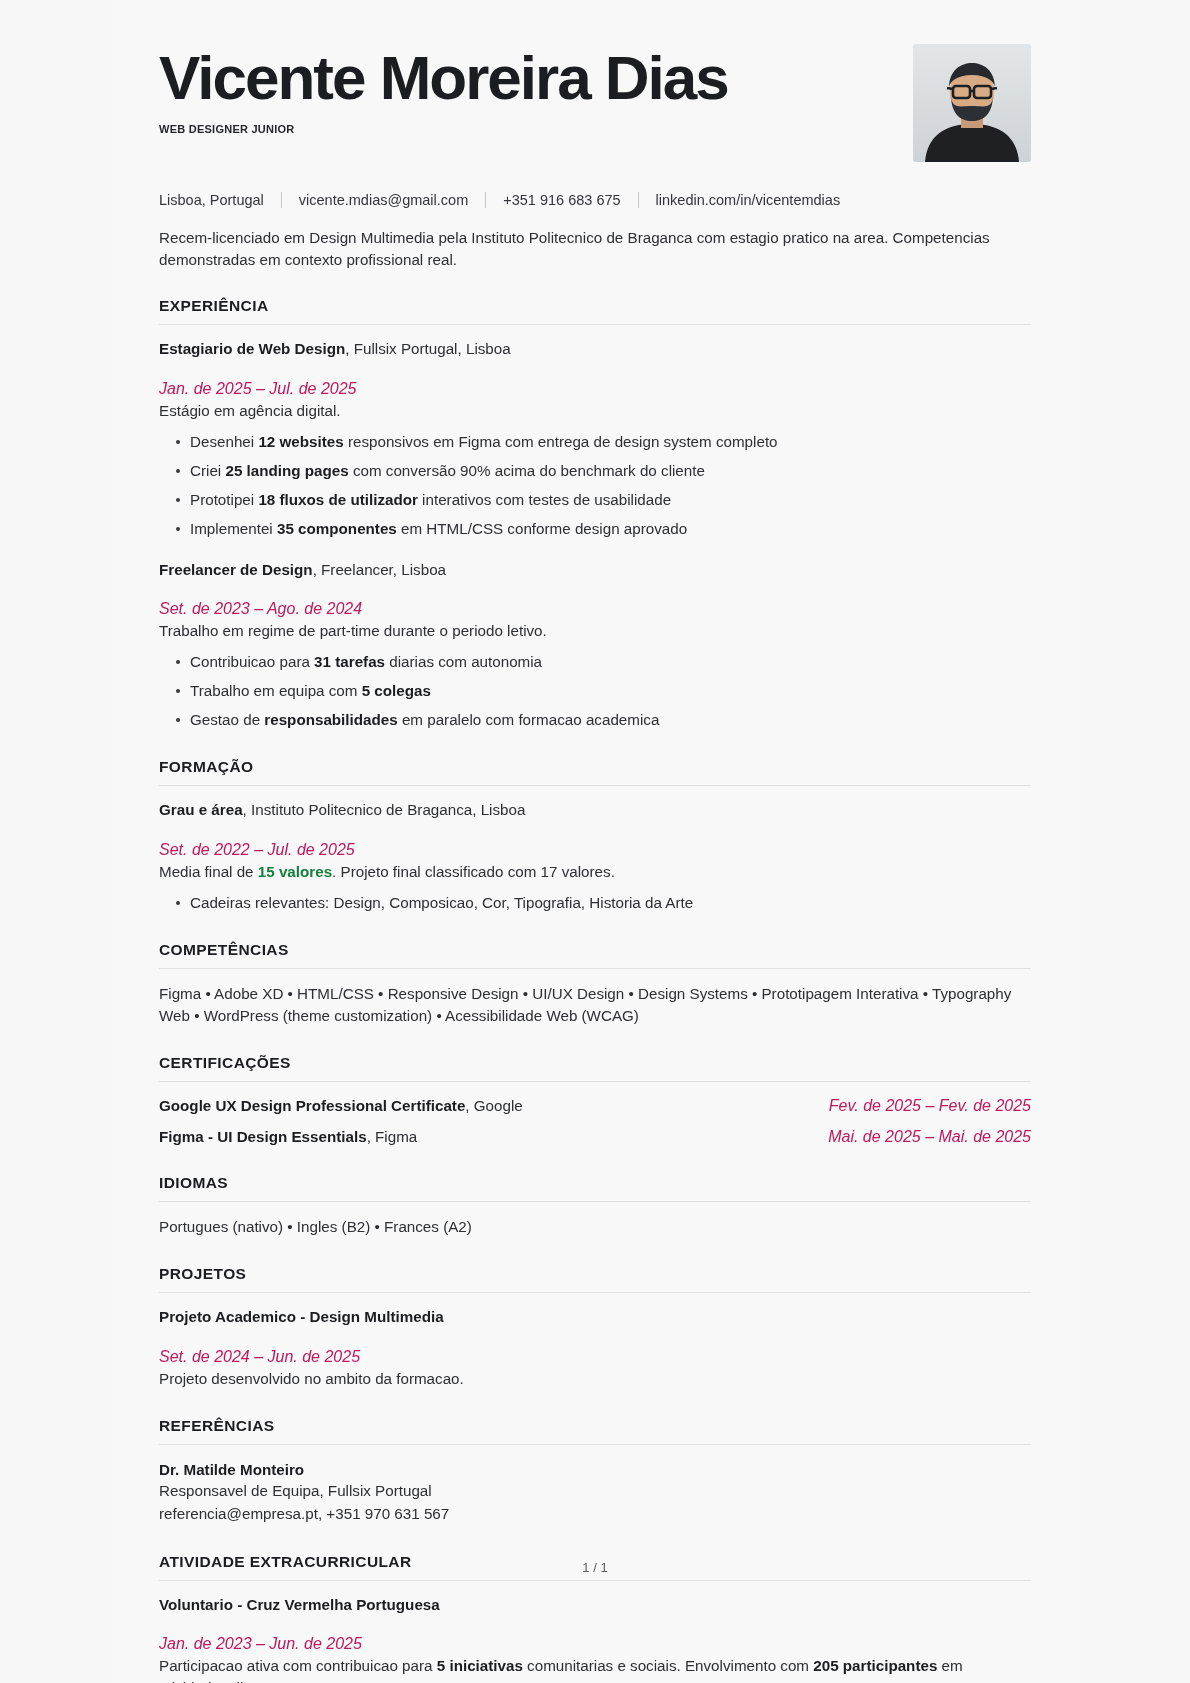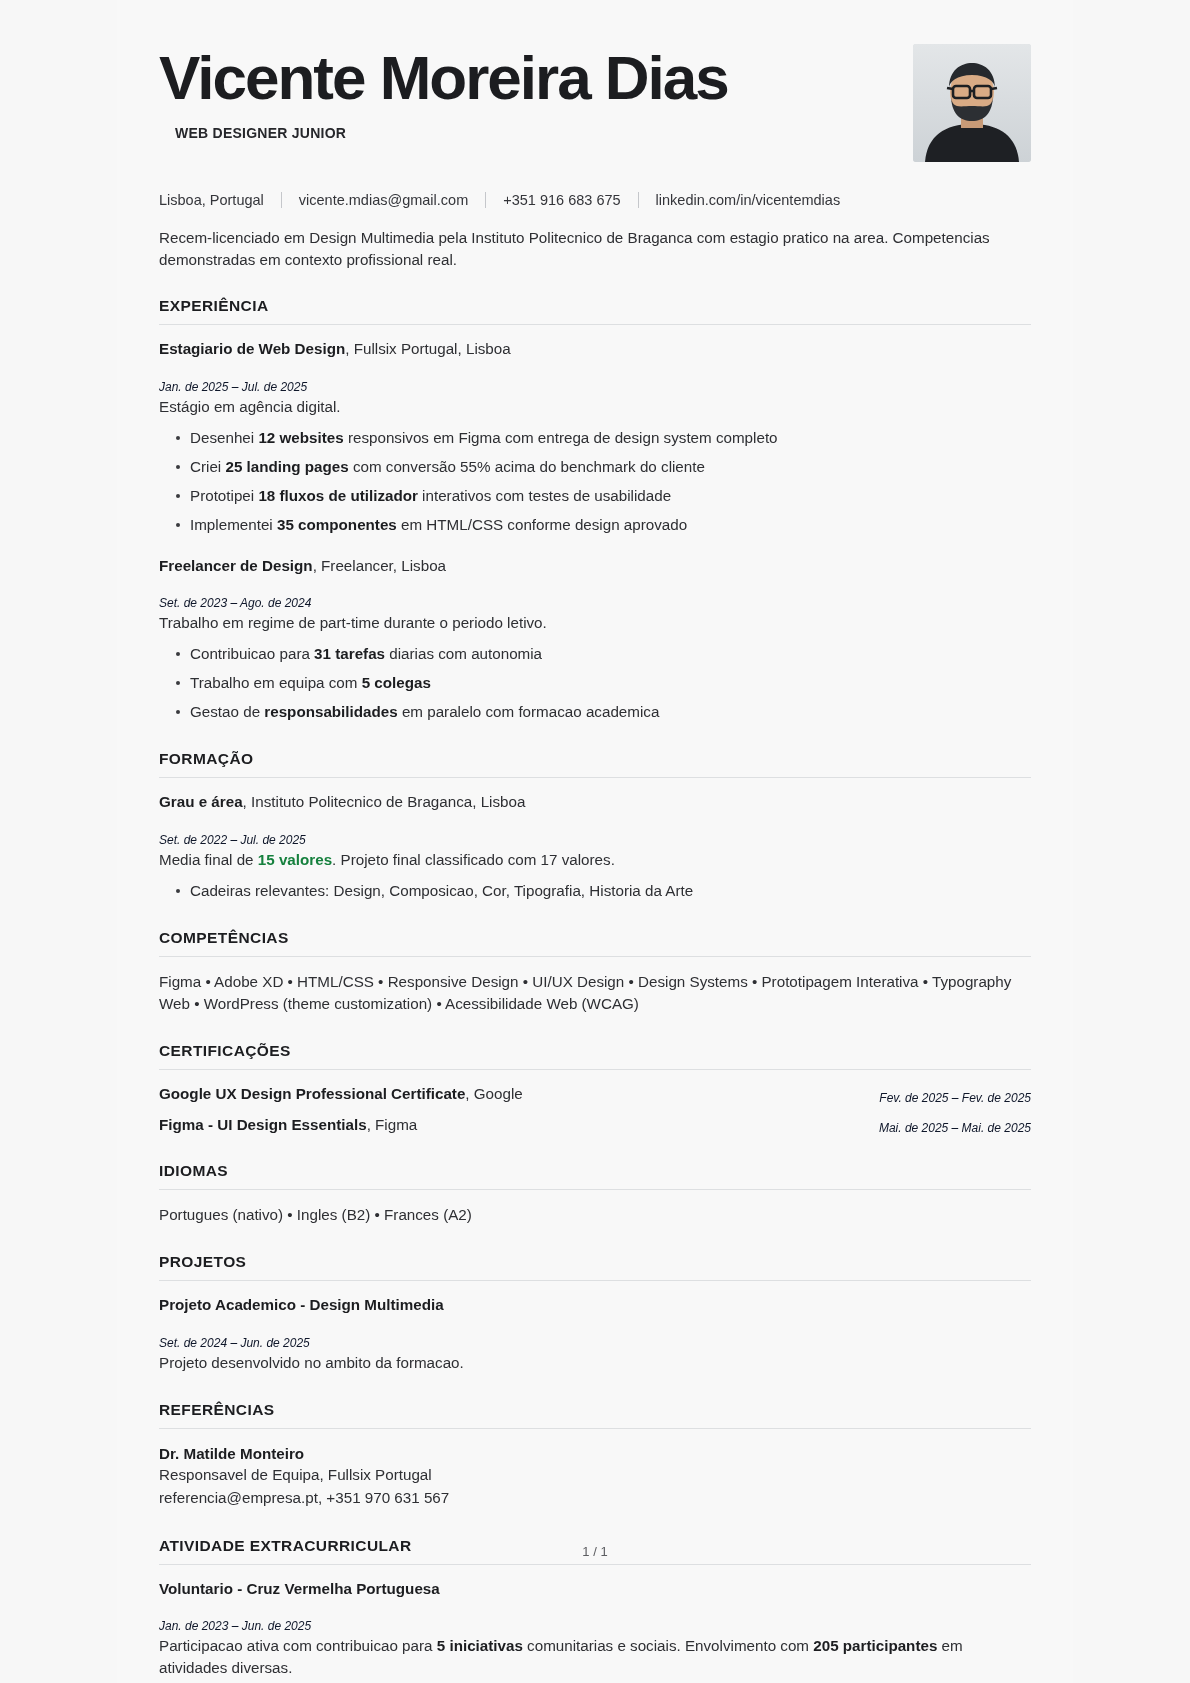--- a/index.html
+++ b/index.html
@@ -33,25 +33,25 @@
   .name {
     font-size: 62px;
     line-height: 1.02;
     font-weight: 700;
     letter-spacing: -2.0px;
     color: #1c1d20;
     margin: 0 0 14px 0;
     white-space: nowrap;
   }
   .role {
-    font-size: 14px;
+    font-size: 11px;
     font-weight: 700;
     letter-spacing: 0.25px;
     color: #26272b;
-    margin: 16px;
+    margin: 0;
   }
   .photo {
     flex: 0 0 auto;
     width: 118px;
     height: 118px;
     border-radius: 3px;
     overflow: hidden;
     background: #d9dcdf;
     position: relative;
   }
@@ -109,23 +109,23 @@
     flex-direction: column;
   }
   .entry-title {
     font-size: 15.2px;
     line-height: 1.35;
     color: #2e2f33;
   }
   .entry-title b { font-weight: 700; color: #1c1d20; }
   .entry-date {
     flex: 0 0 auto;
-    font-size: 12px;
+    font-size: 16px;
     font-style: italic;
-    color: #0f172a;
+    color: #be185d;
     white-space: nowrap;
   }
   .entry-sub {
     font-size: 15.2px;
     line-height: 1.45;
     color: #2e2f33;
     margin-top: 2px;
   }
   .entry-sub b { font-weight: 700; color: #15803d; }
 
@@ -156,21 +156,21 @@
 
   .inline-list {
     font-size: 15.2px;
     line-height: 1.45;
     color: #2e2f33;
     max-width: 1040px;
   }
 
   .cert-row {
     display: flex;
-    align-items: flex-end;
+    align-items: center;
     justify-content: space-between;
     gap: 20px;
     margin-bottom: 10px;
   }
   .cert-row:last-child { margin-bottom: 0; }
 
   .ref-name {
     font-size: 15.2px;
     font-weight: 700;
     color: #1c1d20;
@@ -260,21 +260,21 @@
     <div class="entry">
       <div class="entry-head">
         <div class="entry-title">
           <b>Estagiario de Web Design</b><span>, Fullsix Portugal, Lisboa</span>
         </div>
         <div class="entry-date">Jan. de 2025 – Jul. de 2025</div>
       </div>
       <div class="entry-sub">Estágio em agência digital.</div>
       <ul class="bullets">
         <li><span>Desenhei </span><b>12 websites</b><span> responsivos em Figma com entrega de design system completo</span></li>
-        <li><span>Criei </span><b>25 landing pages</b><span> com conversão 55% acima do benchmark do cliente</span></li>
+        <li><span>Criei </span><b>25 landing pages</b><span> com conversão 90% acima do benchmark do cliente</span></li>
         <li><span>Prototipei </span><b>18 fluxos de utilizador</b><span> interativos com testes de usabilidade</span></li>
         <li><span>Implementei </span><b>35 componentes</b><span> em HTML/CSS conforme design aprovado</span></li>
       </ul>
     </div>
 
     <div class="entry" style="margin-top:20px;">
       <div class="entry-head">
         <div class="entry-title">
           <b>Freelancer de Design</b><span>, Freelancer, Lisboa</span>
         </div>

